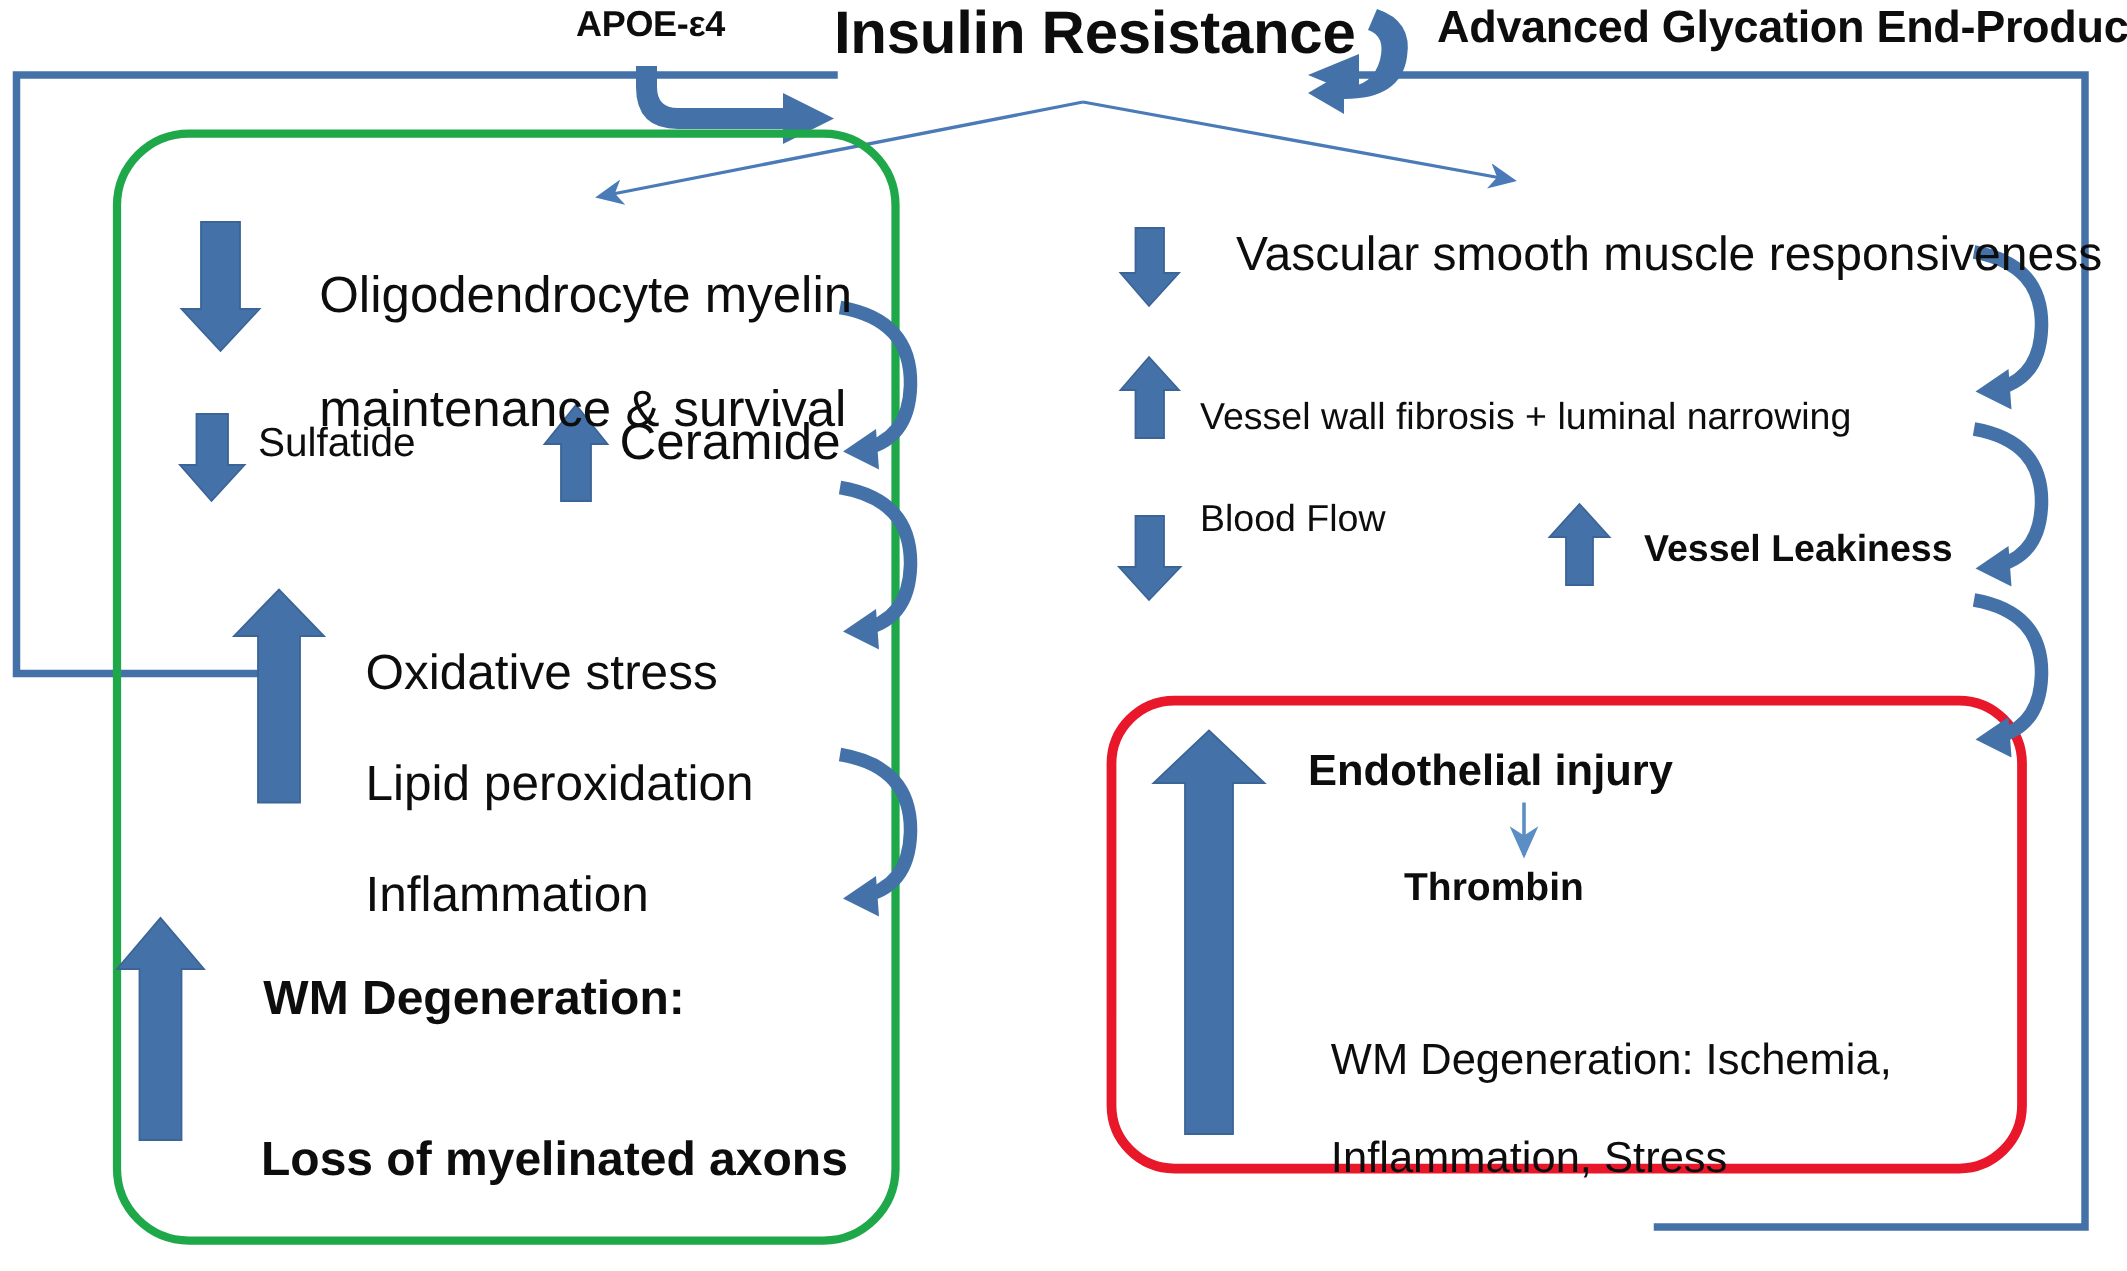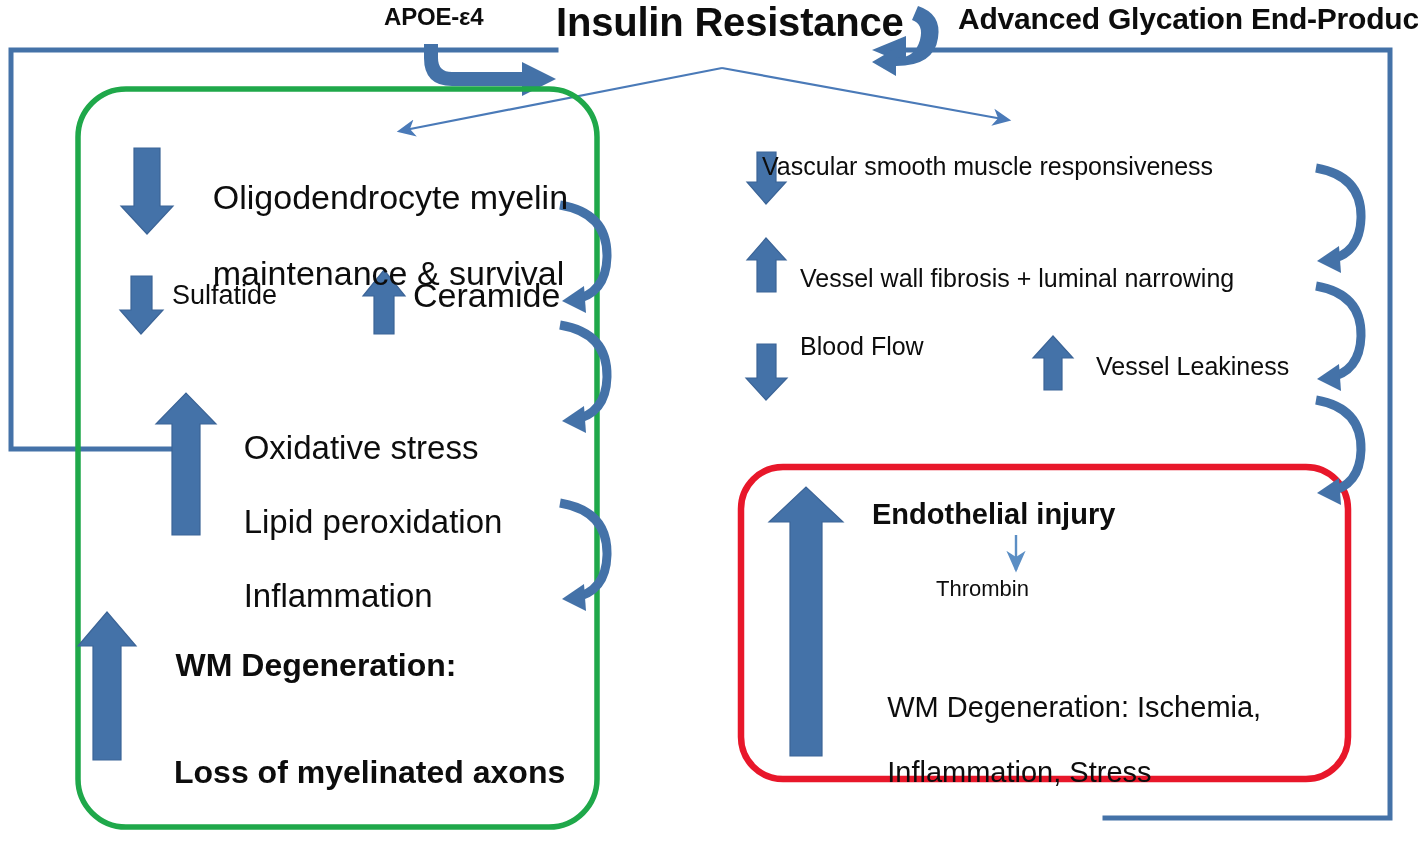--- a/index.html
+++ b/index.html
@@ -35,27 +35,27 @@
   .t-apoe   { left: 348px;  top: 4px;   font-size: 24px; margin-left: 36px; }
   .t-ir     { left: 556px;  top: 0px;   font-size: 40px; }
   .t-age    { left: 958px;  top: 2px;   font-size: 30px; }
 
   .t-oligo  { left: 175px;  top: 140px; font-size: 34px; }
   .t-sulf   { left: 172px;  top: 280px; font-size: 27px; }
   .t-cera   { left: 413px;  top: 276px; font-size: 34px; }
   .t-oxi    { left: 207px;  top: 393px; font-size: 33px; }
   .t-wmdeg  { left: 140px;  top: 612px; font-size: 32px; font-weight: bold; }
 
-  .t-vsm    { left: 762px;  top: 152px; font-size: 25px; }
+  .t-vsm    { left: 824px;  top: 152px; font-size: 32px; }
   .t-vwf    { left: 800px;  top: 264px; font-size: 25px; }
   .t-bf     { left: 800px;  top: 332px; font-size: 25px; }
-  .t-vl     { left: 1096px; top: 352px; font-size: 25px; }
+  .t-vl     { left: 1096px; top: 352px; font-size: 25px; font-weight: bold; }
 
   .t-endo   { left: 872px;  top: 498px; font-size: 29px; font-weight: bold; }
-  .t-thromb { left: 936px;  top: 577px; font-size: 22px; font-weight: normal; }
+  .t-thromb { left: 936px;  top: 577px; font-size: 26px; font-weight: bold; }
   .t-wmisc  { left: 855px;  top: 659px; font-size: 29px; font-weight: normal; }
 
   .indent { padding-left: 34px; display: block; }
 </style>
 </head>
 <body>
 
 <div id="canvas">
 
   <svg class="svg-layer" viewBox="0 0 1418 847" xmlns="http://www.w3.org/2000/svg">

